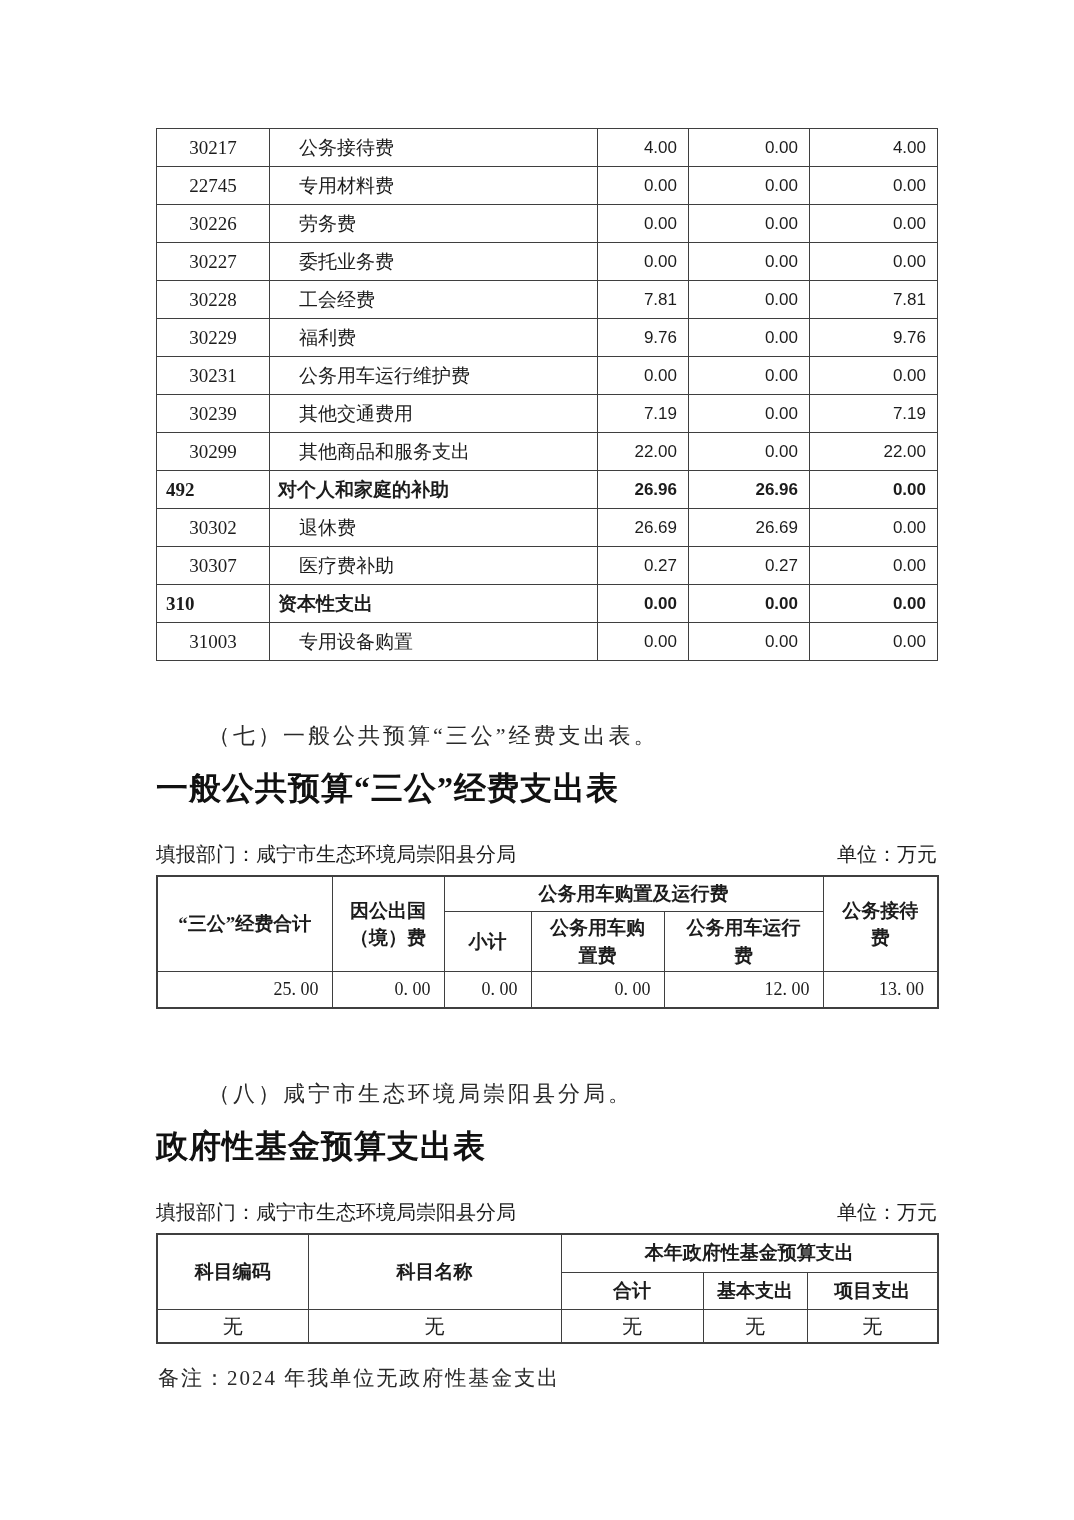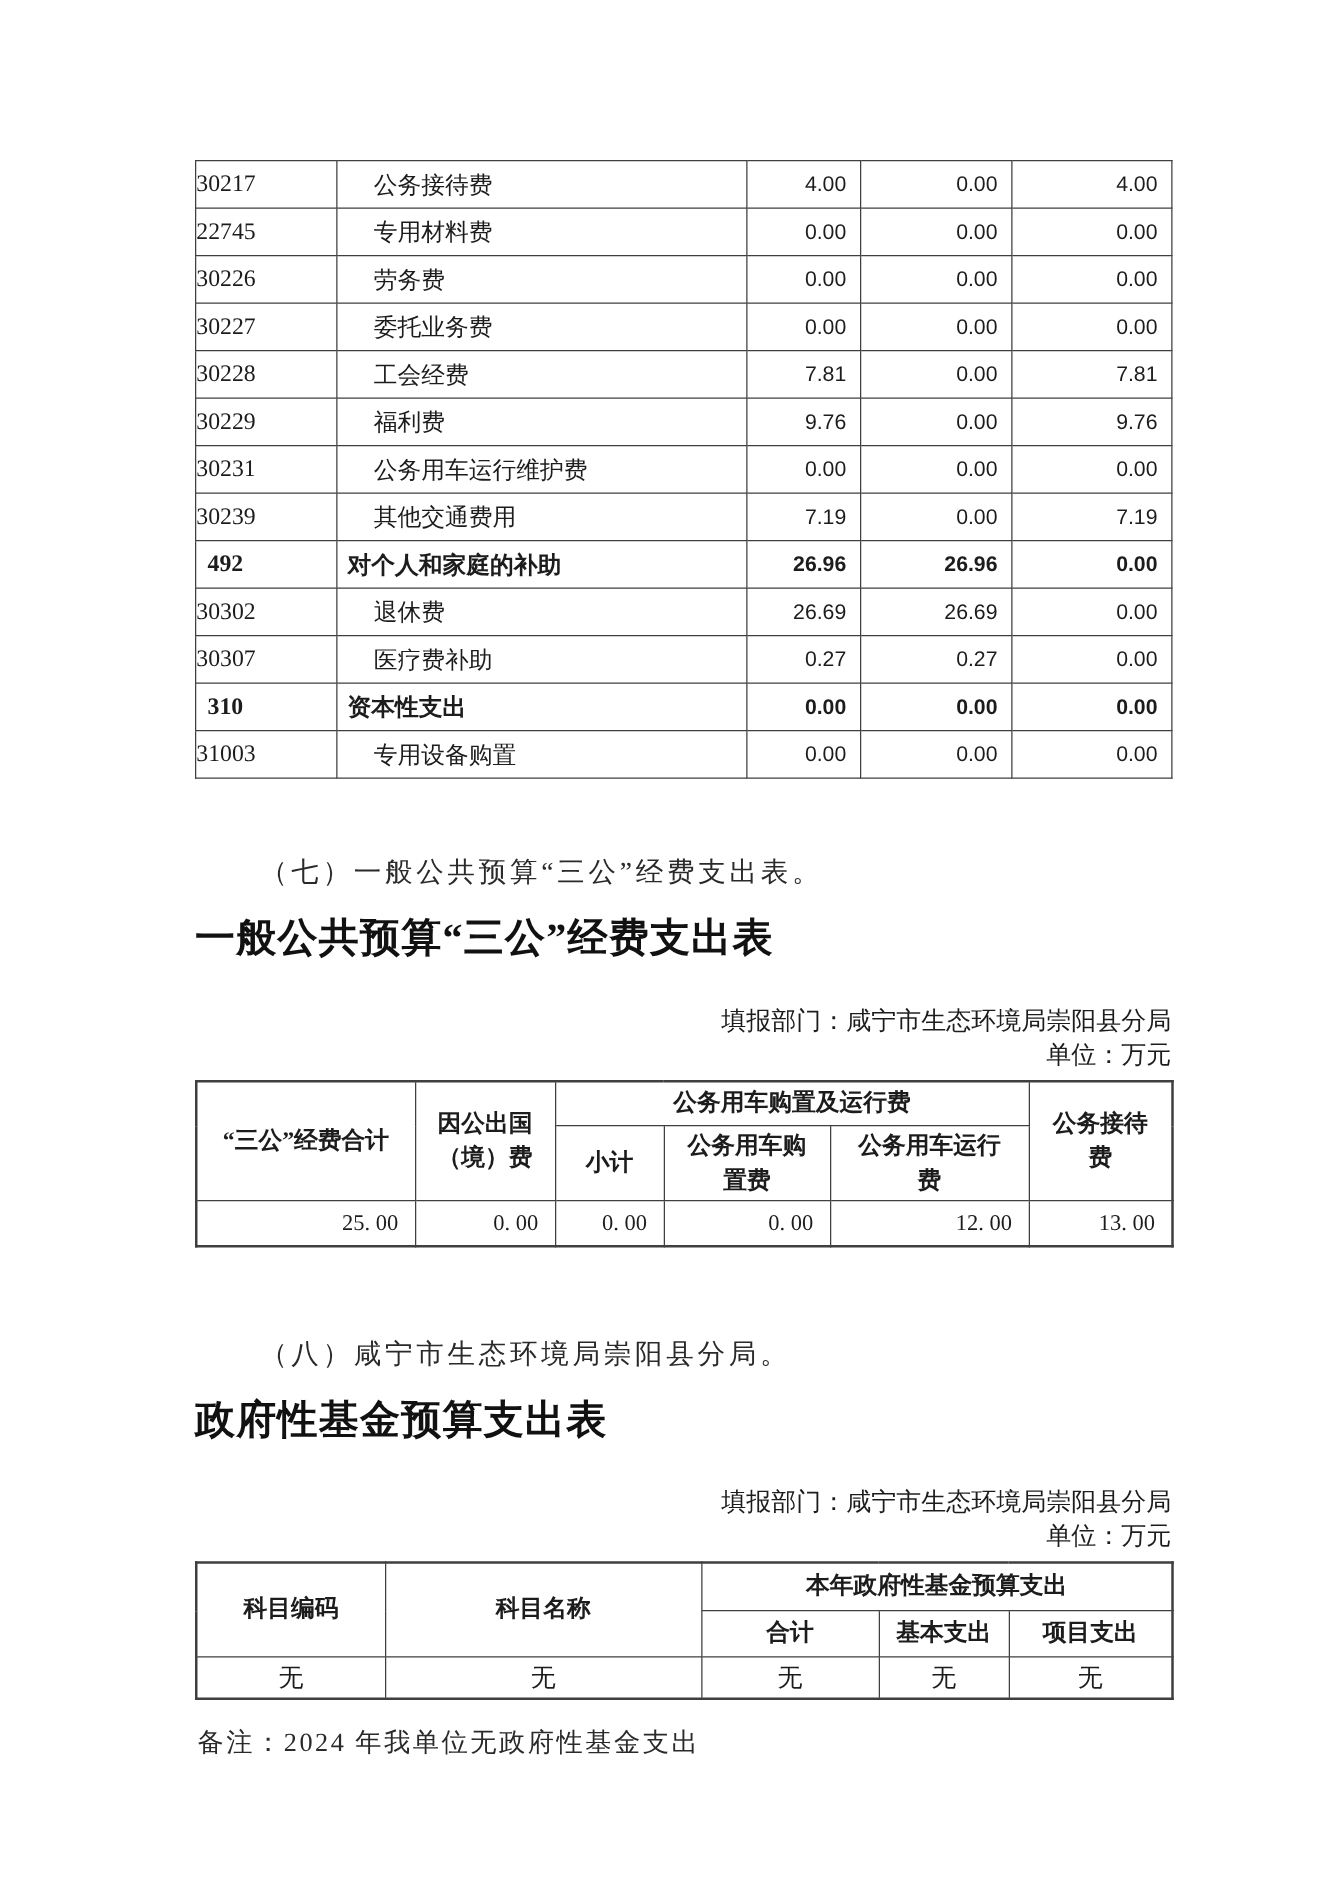--- a/index.html
+++ b/index.html
@@ -14,36 +14,36 @@
   .content { position:absolute; left:156px; top:0; width:781px; }
 
   
   table { border-collapse:collapse; table-layout:fixed; width:781px; }
   td, th { border:1.5px solid #3f3f3f; vertical-align:middle; overflow:hidden; }
   table.outer2 { border:2px solid #3f3f3f; }
 
   
   .t1 { margin-top:128px; }
   .t1 td { height:37px; font-size:19px; }
-  .t1 .c-code { }
+  .t1 .c-code { text-align:center; }
   .t1 .c-name { text-align:left; padding-left:29px; }
   .t1 .c-val  { font-family:"Liberation Sans", sans-serif; font-size:17px;
                 text-align:right; padding-right:11px; }
   .t1 tr.parent td { font-weight:bold; }
   .t1 tr.parent .c-code { text-align:left; padding-left:9px; }
   .t1 tr.parent .c-name { padding-left:8px; }
 
   
   .sec-heading { margin-top:60px; padding-left:52px; font-size:22px;
                  letter-spacing:3px; color:#2a2a2a; }
   .sec-heading.second { margin-top:70px; }
   .big-title { margin-top:16px; text-align:left; font-size:32px;
                font-weight:bold; letter-spacing:1px; color:#111; }
   .meta-row { margin-top:30px; display:flex; justify-content:space-between;
-              align-items:flex-end; font-size:20px;flex-direction:column; }
+              align-items:flex-end; font-size:20px; }
 
   
   .t2 { margin-top:7px; }
   .t2 th { font-size:19px; font-weight:bold; text-align:center;
            white-space:pre-line; line-height:1.45; padding:2px 4px; }
   .t2 tr.h1 th { height:30px; }
   .t2 tr.h2 th { height:51px; }
   .t2 td { height:35px; font-size:18px; text-align:right; padding-right:13px; }
 
   
@@ -119,20 +119,27 @@
       <td class="c-val">0.00</td>
       <td class="c-val">0.00</td>
       <td class="c-val">0.00</td>
     </tr>
         <tr>
       <td class="c-code">30239</td>
       <td class="c-name">其他交通费用</td>
       <td class="c-val">7.19</td>
       <td class="c-val">0.00</td>
       <td class="c-val">7.19</td>
+    </tr>
+        <tr>
+      <td class="c-code">30299</td>
+      <td class="c-name">其他商品和服务支出</td>
+      <td class="c-val">22.00</td>
+      <td class="c-val">0.00</td>
+      <td class="c-val">22.00</td>
     </tr>
         <tr class="parent">
       <td class="c-code">492</td>
       <td class="c-name">对个人和家庭的补助</td>
       <td class="c-val">26.96</td>
       <td class="c-val">26.96</td>
       <td class="c-val">0.00</td>
     </tr>
         <tr>
       <td class="c-code">30302</td>

